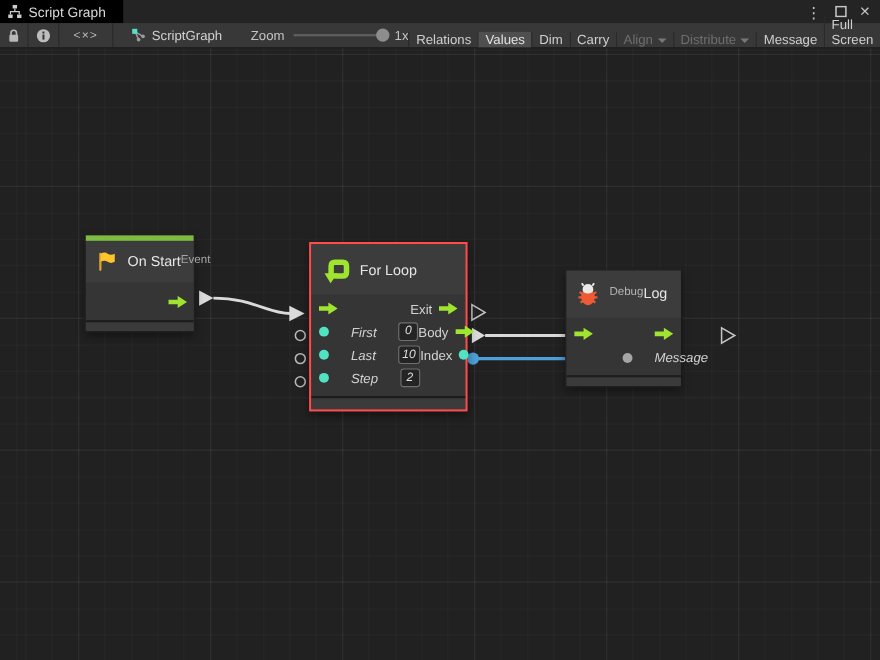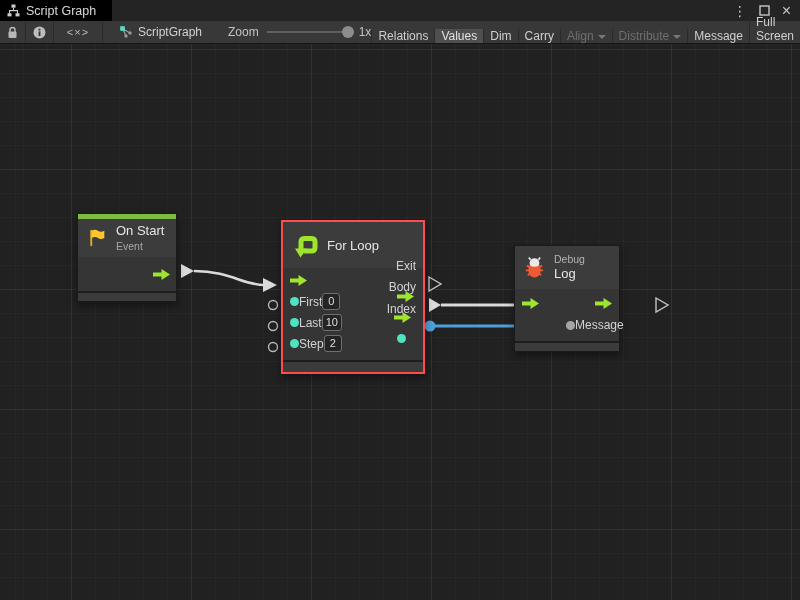--- a/index.html
+++ b/index.html
@@ -46,21 +46,21 @@
   .wires { position:absolute; left:0; top:0; width:800px; height:556px; z-index:1; }
 
   
   .node { position:absolute; z-index:2; background:#353535; border:1px solid #1a1a1a;
           box-shadow:0 4px 8px rgba(0,0,0,.4); display:flex; flex-direction:column; }
   .nheader { background:#3c3c3c; display:flex; align-items:center; gap:8px; padding:0 9px 0 8px;
              flex:0 0 auto; }
   .ntitle { color:#e5e5e5; font-size:13px; white-space:nowrap; }
   .nsub   { color:#a6a6a6; font-size:10.5px; }
   .ncat   { color:#b3b3b3; font-size:10.5px; }
-  .ncol { display:flex; flex-direction:column; line-height:1.25; }
+  .ncol { display:flex; flex-direction:row; line-height:1.25; }
   .nbody { background:#353535; flex:1 1 auto; }
   .nfooter { background:#3b3b3b; border-top:2px solid #1d1d1d; flex:0 0 auto; }
 
   .onstart { left:77px; top:169px; width:100px; height:89px; }
   .onstart .colorbar { height:5px; flex:0 0 auto; }
   .onstart .nheader { height:38px; }
   .onstart .nbody { display:flex; align-items:center; justify-content:flex-end; padding-right:6px; }
   .onstart .nfooter { height:10px; }
 
   .forloop { left:281px; top:176px; width:144px; height:154px;
@@ -68,22 +68,22 @@
   .forloop .nheader { height:46px; }
   .forloop .nbody { padding-top:2px; }
   .forloop .nfooter { height:12px; }
 
   .debuglog { left:514px; top:201px; width:106px; height:107px; }
   .debuglog .nheader { height:43px; }
   .debuglog .nfooter { height:10px; }
 
   .prow { height:21px; display:flex; align-items:center; padding:0 7px;
           color:#d2d2d2; font-size:12px; }
-  .pleft { display:flex; align-items:center; gap:0; }
-  .pright { margin-left:auto; display:flex; align-items:center; gap:18px;flex-direction:column; }
+  .pleft { display:flex; align-items:center; gap:20px;font-style:italic; }
+  .pright { margin-left:auto; display:flex; align-items:center; gap:6px; }
   .dot { width:9px; height:9px; border-radius:50%; background:var(--value-teal,#50e3c2);
          flex:0 0 auto; }
   .dot.gray { background:#a5a5a5; }
   .valbox { min-width:18px; text-align:center; background:#242424; border:1px solid #6f6f6f;
             border-radius:3px; font-size:11px; line-height:15px; padding:0 3px; color:#dedede; }
   .aicon { display:flex; align-items:center; }
 </style>
 </head>
 <body>
 

